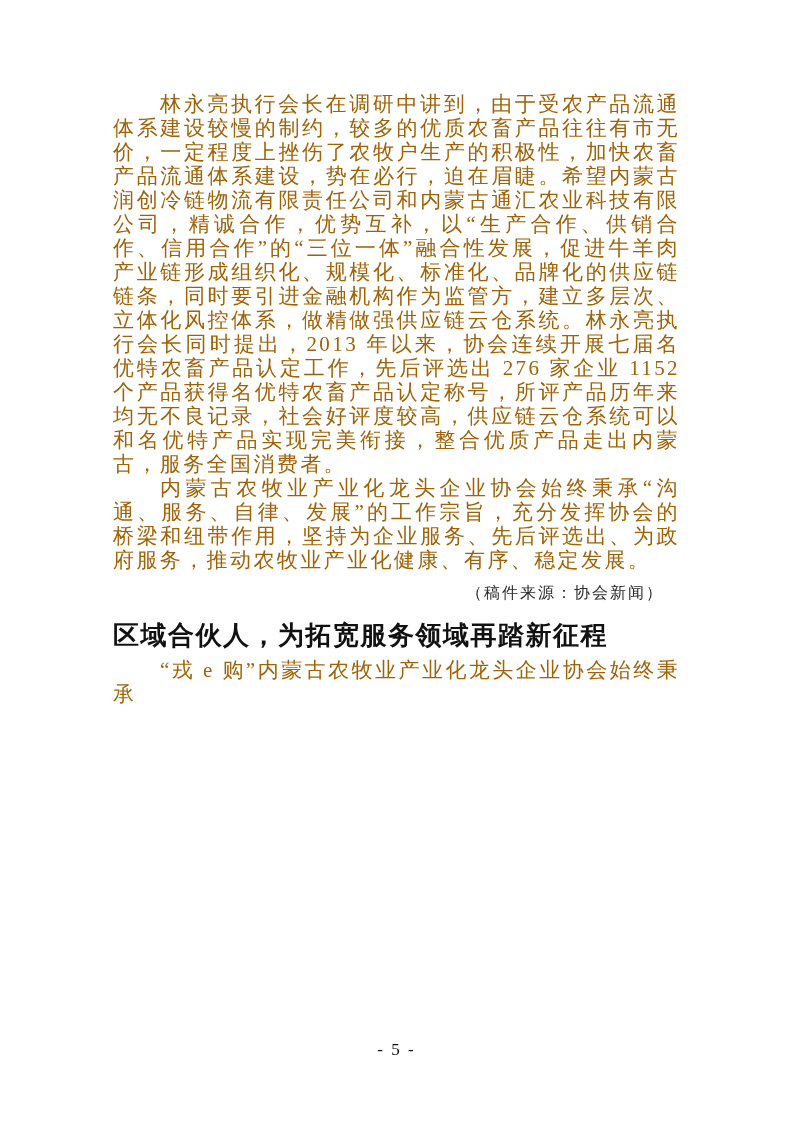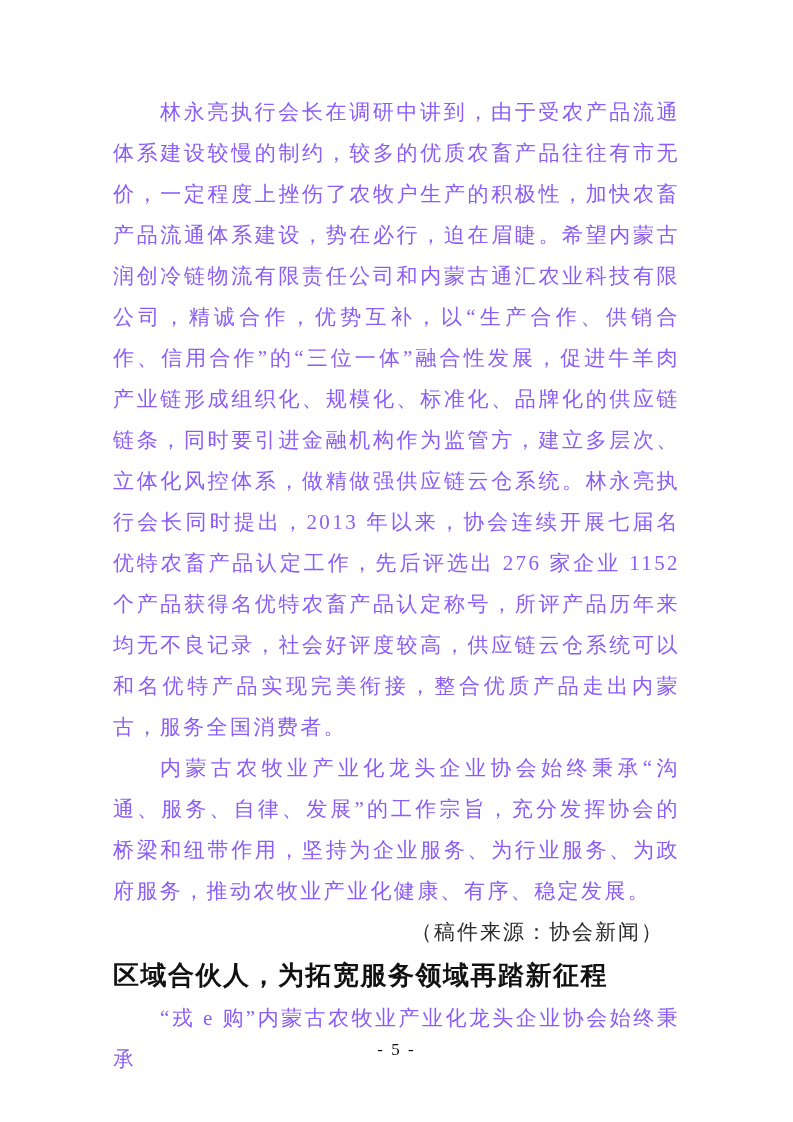--- a/index.html
+++ b/index.html
@@ -18,30 +18,30 @@
   }
   .content {
     position: absolute;
     left: 113px;
     top: 92px;
     width: 567px;
   }
   .body-par {
     margin: 0;
     font-size: 21px;
-    line-height: 41px;
+    line-height: 24px;
     letter-spacing: 2.4px;
     text-align: justify;
     text-indent: 47px;
-    color: #8b5cf6;
+    color: #a16207;
     font-weight: 400;
   }
   .source-line {
     margin: 0;
-    font-size: 21px;
+    font-size: 16px;
     line-height: 41px;
     letter-spacing: 2px;
     text-align: right;
     padding-right: 16px;
     color: #2a2a2a;
   }
   .section-title {
     margin: 0;
     font-size: 26px;
     line-height: 45px;
@@ -59,19 +59,19 @@
     letter-spacing: 2px;
     color: #111111;
   }
 </style>
 </head>
 <body>
 
 <div class="page">
   <div class="content">
     <p class="body-par">林永亮执行会长在调研中讲到，由于受农产品流通体系建设较慢的制约，较多的优质农畜产品往往有市无价，一定程度上挫伤了农牧户生产的积极性，加快农畜产品流通体系建设，势在必行，迫在眉睫。希望内蒙古润创冷链物流有限责任公司和内蒙古通汇农业科技有限公司，精诚合作，优势互补，以“生产合作、供销合作、信用合作”的“三位一体”融合性发展，促进牛羊肉产业链形成组织化、规模化、标准化、品牌化的供应链链条，同时要引进金融机构作为监管方，建立多层次、立体化风控体系，做精做强供应链云仓系统。林永亮执行会长同时提出，2013 年以来，协会连续开展七届名优特农畜产品认定工作，先后评选出 276 家企业 1152 个产品获得名优特农畜产品认定称号，所评产品历年来均无不良记录，社会好评度较高，供应链云仓系统可以和名优特产品实现完美衔接，整合优质产品走出内蒙古，服务全国消费者。</p>
-    <p class="body-par">内蒙古农牧业产业化龙头企业协会始终秉承“沟通、服务、自律、发展”的工作宗旨，充分发挥协会的桥梁和纽带作用，坚持为企业服务、为行业服务、为政府服务，推动农牧业产业化健康、有序、稳定发展。</p>
+    <p class="body-par">内蒙古农牧业产业化龙头企业协会始终秉承“沟通、服务、自律、发展”的工作宗旨，充分发挥协会的桥梁和纽带作用，坚持为企业服务、先后评选出、为政府服务，推动农牧业产业化健康、有序、稳定发展。</p>
     <p class="source-line">（稿件来源：协会新闻）</p>
     <h2 class="section-title">区域合伙人，为拓宽服务领域再踏新征程</h2>
     <p class="body-par">“戎 e 购”内蒙古农牧业产业化龙头企业协会始终秉承</p>
   </div>
   <div class="page-footer">- 5 -</div>
 </div>
 
 </body></html>

